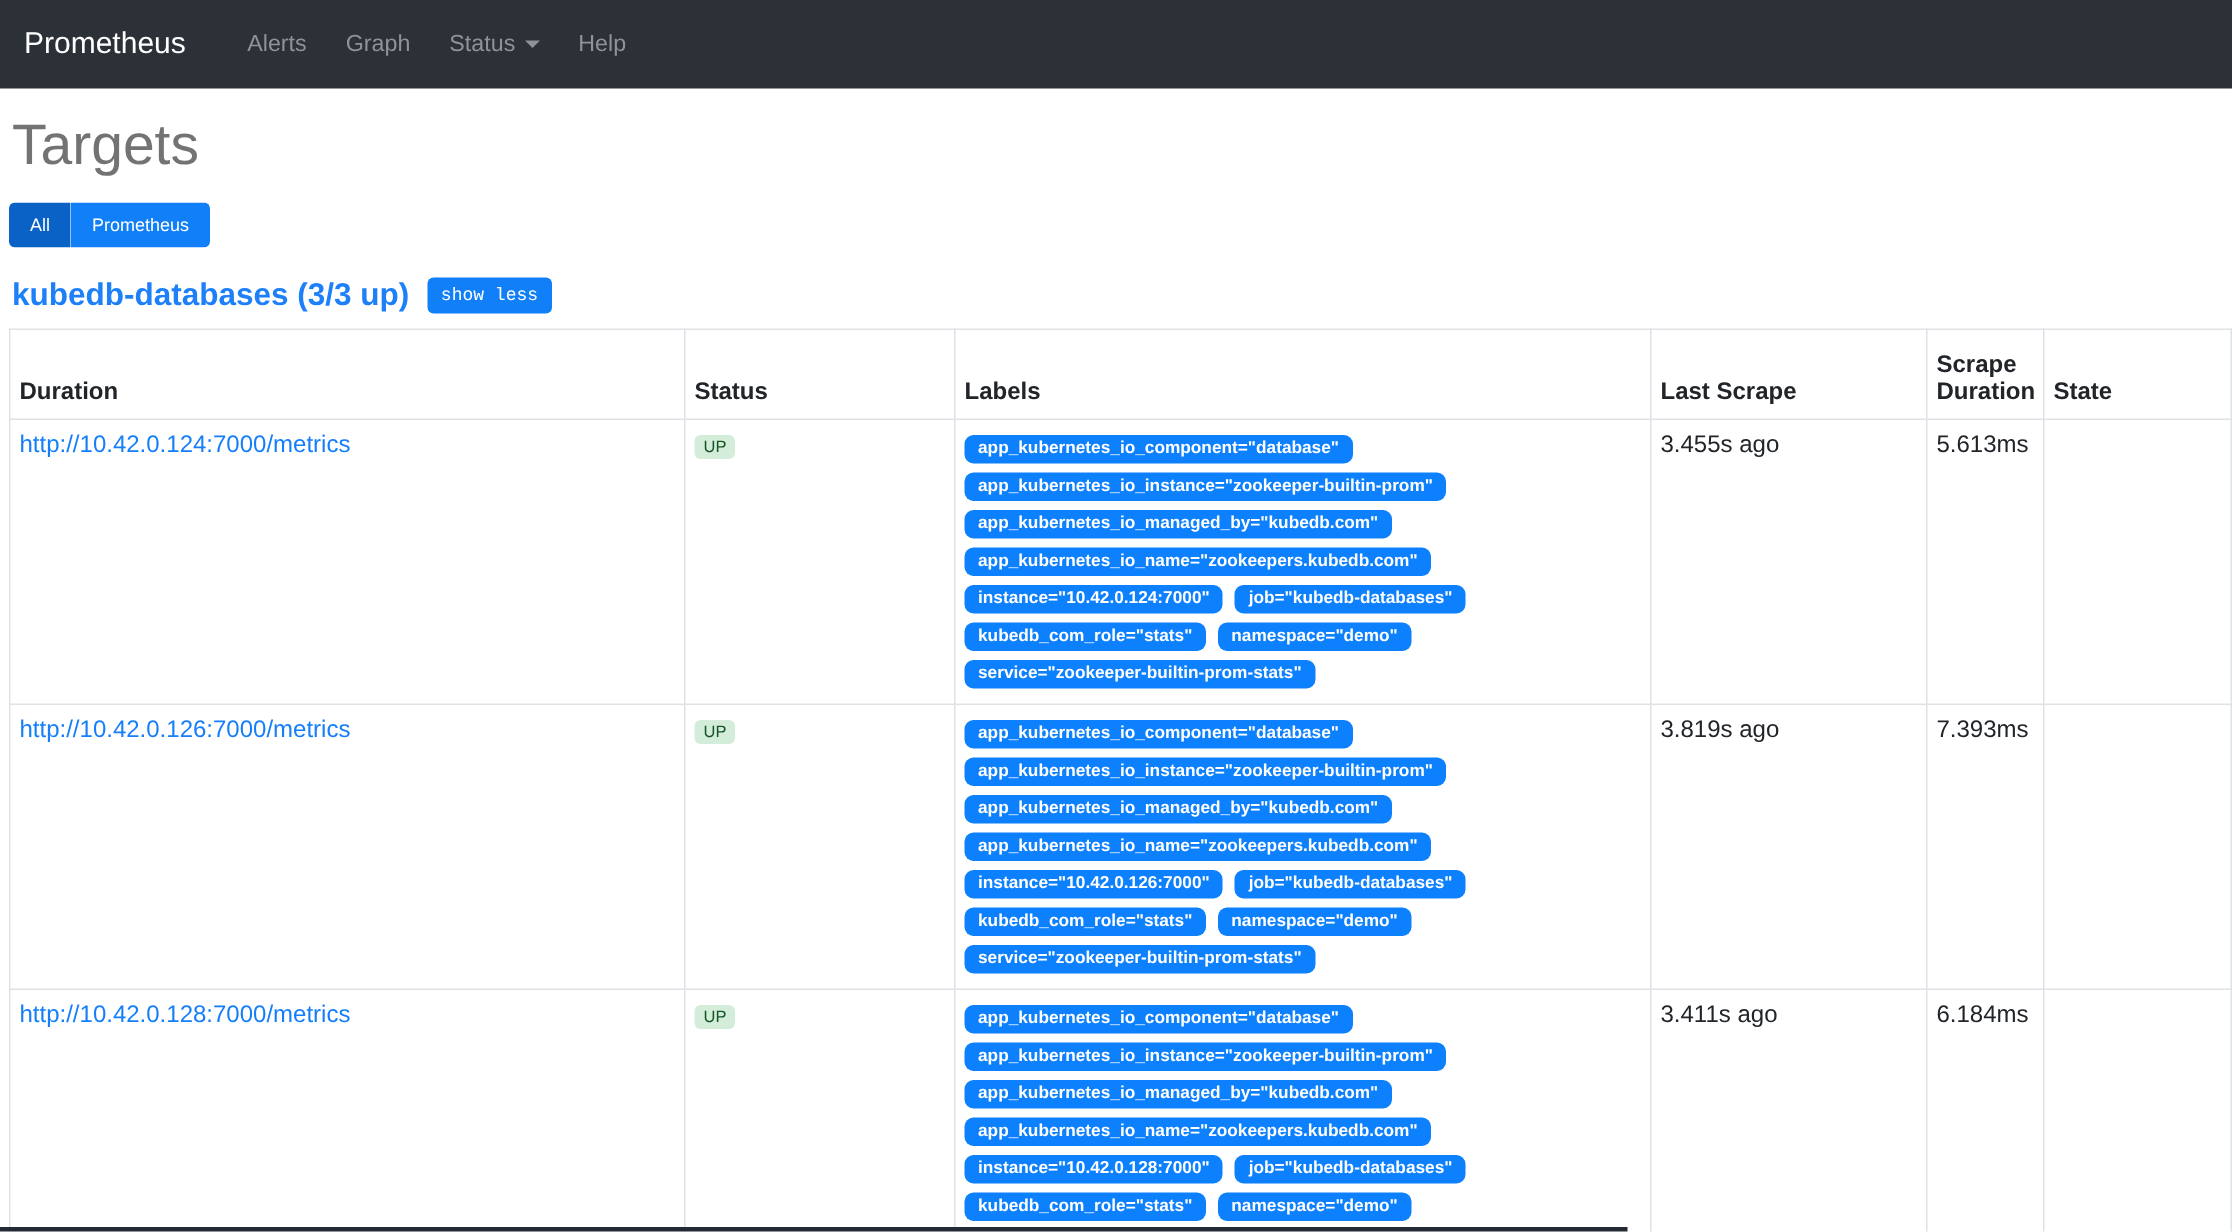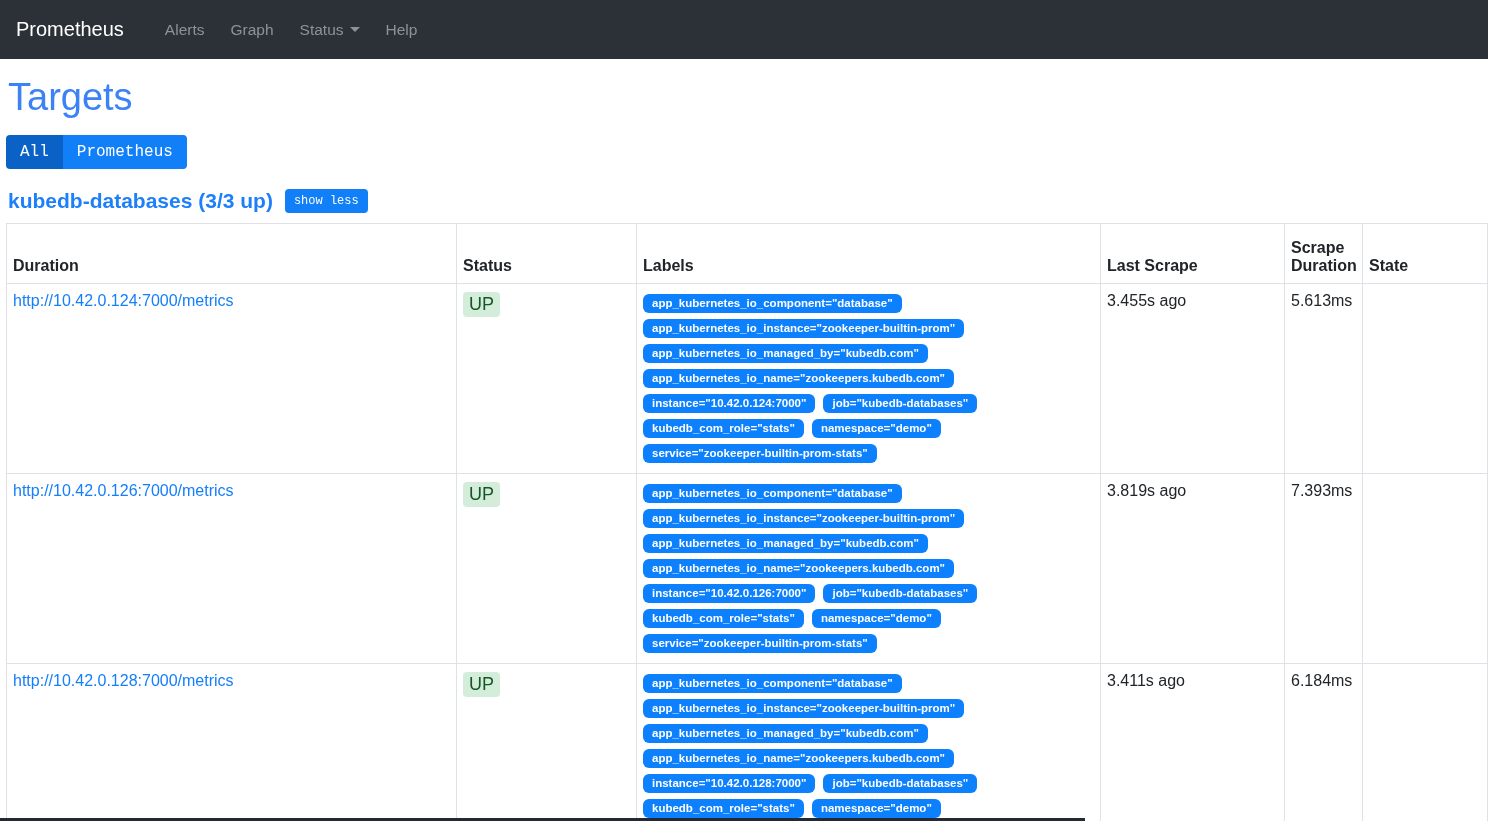--- a/index.html
+++ b/index.html
@@ -43,28 +43,28 @@
     border-left: 5px solid transparent;
     border-right: 5px solid transparent;
     border-top: 5px solid var(--nav_link, #8f9296);
   }
   
   .container { padding: 0 0 0 6px; }
   h1.page-title {
     font-size: 38px;
     font-weight: 500;
     margin: 17px 0 14px 2px;
-    color: #3b82f6;
+    color: #737373;
   }
   .btn-group { display: inline-flex; margin: 2px 0 16px 0; }
   .btn {
     border: 1px solid transparent;
     color: #fff;
-    font-size: 16px;
-    font-family: Liberation Mono, monospace;
+    font-size: 12px;
+    font-family: Liberation Sans, sans-serif;
     padding: 7px 13px;
     cursor: pointer;
     background: var(--primary, #117ff8);
   }
   .btn-active {
     background: var(--primary_active, #0a62c6);
     border-radius: 4px 0 0 4px;
   }
   .btn-right { border-radius: 0 4px 4px 0; }
   .job-header { margin: 4px 0 10px 2px; display: flex; align-items: center; }
@@ -113,21 +113,21 @@
     color: var(--link_blue, #157efb);
     text-decoration: none;
     cursor: pointer;
   }
   .state-badge {
     display: inline-block;
     background: var(--success_bg, #d4edda);
     color: var(--success_text, #155724);
     border-radius: 4px;
     padding: 2px 6px;
-    font-size: 18px;
+    font-size: 11px;
   }
   .labels-wrap {
     display: flex;
     flex-wrap: wrap;
     gap: 6px 8px;
     padding: 2px 0;
   }
   .label-badge {
     display: inline-block;
     background: var(--badge_blue, #0d80fd);

